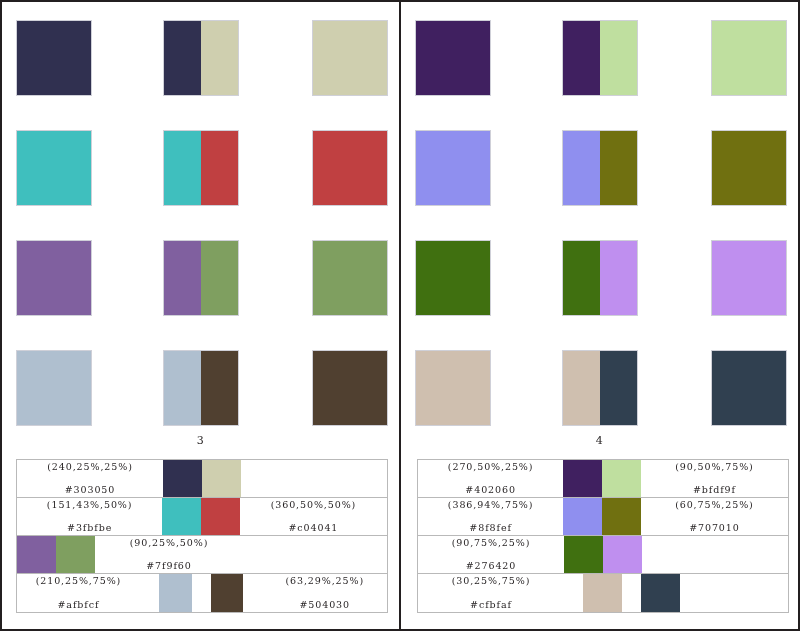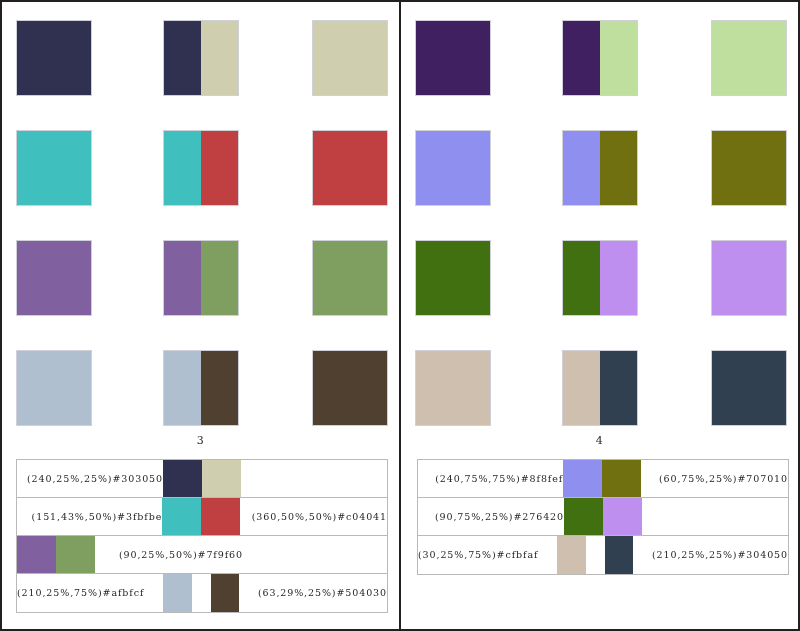--- a/index.html
+++ b/index.html
@@ -93,22 +93,23 @@
     display: flex;
     height: 38px;
     border-bottom: 1px solid #b9b9b9;
     box-sizing: border-box;
   }
   .lrow:last-child { border-bottom: none; gap: 19px; }
 
   .ltext {
     width: 146px;
     display: flex;
+    flex-direction: column;
     align-items: center;
-    justify-content: flex-end;
+    justify-content: space-between;
     font-size: 9.5px;
     color: #231f20;
     letter-spacing: 0.9px;
     line-height: 1.45;
     box-sizing: border-box;
   }
   .ltext.right-col { width: 148px; }
   .lswatch { width: 39px; height: 100%; }
   .lswatch.a { border-right: 0; }
 </style>
@@ -297,24 +298,36 @@
           <div class="fill" id="p1r3-solidB" style="background: rgb(48, 64, 80);"></div>
         </div>
       </div>
 
     </div>
 
     <div class="fignum">4</div>
 
     <div class="legend">
 
-
-      <div class="lrow">
-        <div class="ltext">
-          <span>(240,75%,75%)</span>
+      <div class="lrow">
+        <div class="ltext">
+          <span>(270,50%,25%)</span>
+          <span>#402060</span>
+        </div>
+        <div class="lswatch a" id="t1r0-a" style="background: rgb(64, 32, 96);"></div>
+        <div class="lswatch b" id="t1r0-b" style="background: rgb(191, 223, 159);"></div>
+        <div class="ltext right-col">
+          <span>(90,50%,75%)</span>
+          <span>#bfdf9f</span>
+        </div>
+      </div>
+
+      <div class="lrow">
+        <div class="ltext">
+          <span>(386,94%,75%)</span>
           <span>#8f8fef</span>
         </div>
         <div class="lswatch a" id="t1r1-a" style="background: rgb(143, 143, 239);"></div>
         <div class="lswatch b" id="t1r1-b" style="background: rgb(112, 112, 16);"></div>
         <div class="ltext right-col">
           <span>(60,75%,25%)</span>
           <span>#707010</span>
         </div>
       </div>
 
@@ -327,22 +340,18 @@
         <div class="lswatch b" id="t1r2-b" style="background: rgb(191, 143, 239);"></div>
       </div>
 
       <div class="lrow">
         <div class="ltext">
           <span>(30,25%,75%)</span>
           <span>#cfbfaf</span>
         </div>
         <div class="lswatch a" id="t1r3-a" style="background: rgb(207, 191, 175);"></div>
         <div class="lswatch b" id="t1r3-b" style="background: rgb(48, 64, 80);"></div>
-        <div class="ltext right-col">
-          <span>(210,25%,25%)</span>
-          <span>#304050</span>
-        </div>
       </div>
 
     </div>
   </div>
 
 </div>
 
 </body></html>

